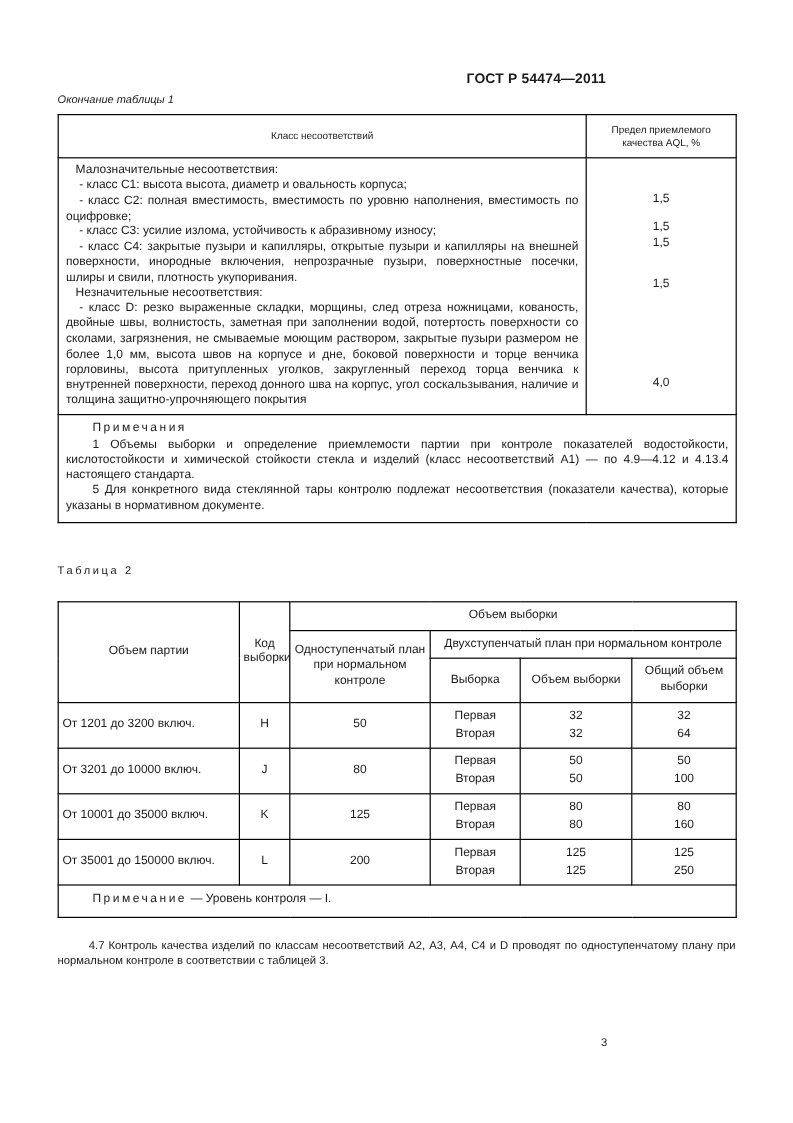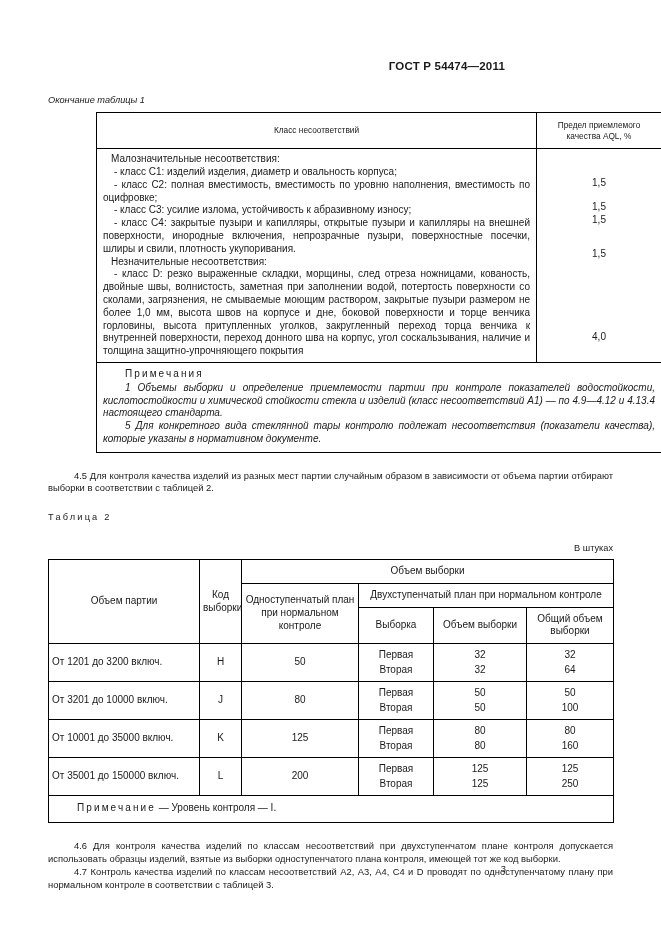--- a/index.html
+++ b/index.html
@@ -72,21 +72,21 @@
   table td, table th {
     border: 1px solid #000000;
     font-weight: normal;
     font-size: 10px;
     vertical-align: middle;
     padding: 2px 3px;
     line-height: 1.28;
   }
 
   
-  #table-1 { font-size: 8.2px; margin-left: 48px; }
+  #table-1 { font-size: 8.2px; }
   #table-1 .hdr {
     text-align: center;
     padding: 7px 4px;
     font-size: 8.3px;
   }
   #table-1 .body-cell {
     vertical-align: top;
     padding: 4px 6px 4px 6px;
     text-align: justify;
   }
@@ -102,21 +102,20 @@
   }
   .grp-title { margin: 0 0 0 8px; }
   .cls-line  { margin: 0 0 0 0; text-indent: 11px; }
   .note-head {
     letter-spacing: 2.1px;
     margin: 0 0 1px 22px;
   }
   .note-p {
     margin: 0;
     text-indent: 22px;
-    font-style: italic;
   }
 
   
   #table-2 td { text-align: center; }
   #table-2 .h { padding: 5px 3px; margin-top: 36px; }
   #table-2 .lot-cell {
     text-align: left;
     padding-left: 10px;
   }
   #table-2 .stack { line-height: 1.45; }
@@ -149,40 +148,40 @@
   }
   .nowrap { white-space: nowrap; }
 </style>
 </head>
 <body>
 
 <div class="page">
 
   <div class="doc-header">ГОСТ Р 54474—2011</div>
 
-  <div class="content" style="top:95px;">
+  <div class="content" style="top:78px;">
 
     <p class="caption">Окончание таблицы 1</p>
 
     <table id="table-1">
       <colgroup>
         <col style="width:440px;">
         <col style="width:125px;">
       </colgroup>
       <thead>
         <tr>
           <th class="hdr">Класс несоответствий</th>
           <th class="hdr">Предел приемлемого качества AQL, %</th>
         </tr>
       </thead>
       <tbody>
         <tr>
           <td class="body-cell">
             <p class="grp-title">Малозначительные несоответствия:</p>
-            <p class="cls-line">- класс C1: изделий изделия, диаметр и овальность корпуса;</p>
+            <p class="cls-line">- класс C1: высота высота, диаметр и овальность корпуса;</p>
             <p class="cls-line">- класс C2: полная вместимость, вместимость по уровню наполнения, вместимость по оцифровке;</p>
             <p class="cls-line">- класс C3: усилие излома, устойчивость к абразивному износу;</p>
             <p class="cls-line">- класс C4: закрытые пузыри и капилляры, открытые пузыри и капилляры на внешней поверхности, инородные включения, непрозрачные пузыри, поверхностные посечки, шлиры и свили, плотность укупоривания.</p>
             <p class="grp-title">Незначительные несоответствия:</p>
             <p class="cls-line">- класс D: резко выраженные складки, морщины, след отреза ножницами, кованость, двойные швы, волнистость, заметная при заполнении водой, потертость поверхности со сколами, загрязнения, не смываемые моющим раствором, закрытые пузыри размером не более 1,0 мм, высота швов на корпусе и дне, боковой поверхности и торце венчика горловины, высота притупленных уголков, закругленный переход торца венчика к внутренней поверхности, переход донного шва на корпус, угол соскальзывания, наличие и толщина защитно-упрочняющего покрытия</p>
           </td>
           <td class="aql-cell">
             <div style="height:24px;"></div>
             <div>1,5</div>
             <div style="height:11px;"></div>
@@ -200,27 +199,25 @@
             <p class="note-p">1  Объемы выборки и определение приемлемости партии при контроле показателей водостойкости, кислотостойкости и химической стойкости стекла и изделий (класс несоответствий А1) — по 4.9—4.12 и 4.13.4 настоящего стандарта.</p>
             <p class="note-p">5  Для конкретного вида стеклянной тары контролю подлежат несоответствия (показатели качества), которые указаны в нормативном документе.</p>
           </td>
         </tr>
       </tbody>
     </table>
 
     <div class="block-gap-lg"></div>
 
     <div>
-      <p class="para">4.5  Для контроля качества изделий из разных мест партии случайным образом в зависимости от объема партии отбирают выборки в соответствии с таблицей 2.</p>
     </div>
 
     <div class="block-gap-lg"></div>
 
     <p class="caption-spaced">Таблица 2</p>
-    <p class="units-right">В штуках</p>
 
     <table id="table-2">
       <colgroup>
         <col style="width:151px;">
         <col style="width:42px;">
         <col style="width:117px;">
         <col style="width:75px;">
         <col style="width:93px;">
         <col style="width:87px;">
       </colgroup>
@@ -311,21 +308,20 @@
         </tr>
         <tr class="note-row">
           <td colspan="6"><span class="note-head-inline">Примечание</span><span class="nowrap"> — Уровень контроля — I.</span></td>
         </tr>
       </tbody>
     </table>
 
     <div class="block-gap-lg"></div>
 
     <div>
-      <p class="para">4.6  Для контроля качества изделий по классам несоответствий при двухступенчатом плане контроля допускается использовать образцы изделий, взятые из выборки одноступенчатого плана контроля, имеющей тот же код выборки.</p>
       <p class="para">4.7  Контроль качества изделий по классам несоответствий А2, А3, А4, С4 и D проводят по одноступенчатому плану при нормальном контроле в соответствии с таблицей 3.</p>
     </div>
 
   </div>
 
   <div class="page-number">3</div>
 
 </div>
 
 </body></html>

